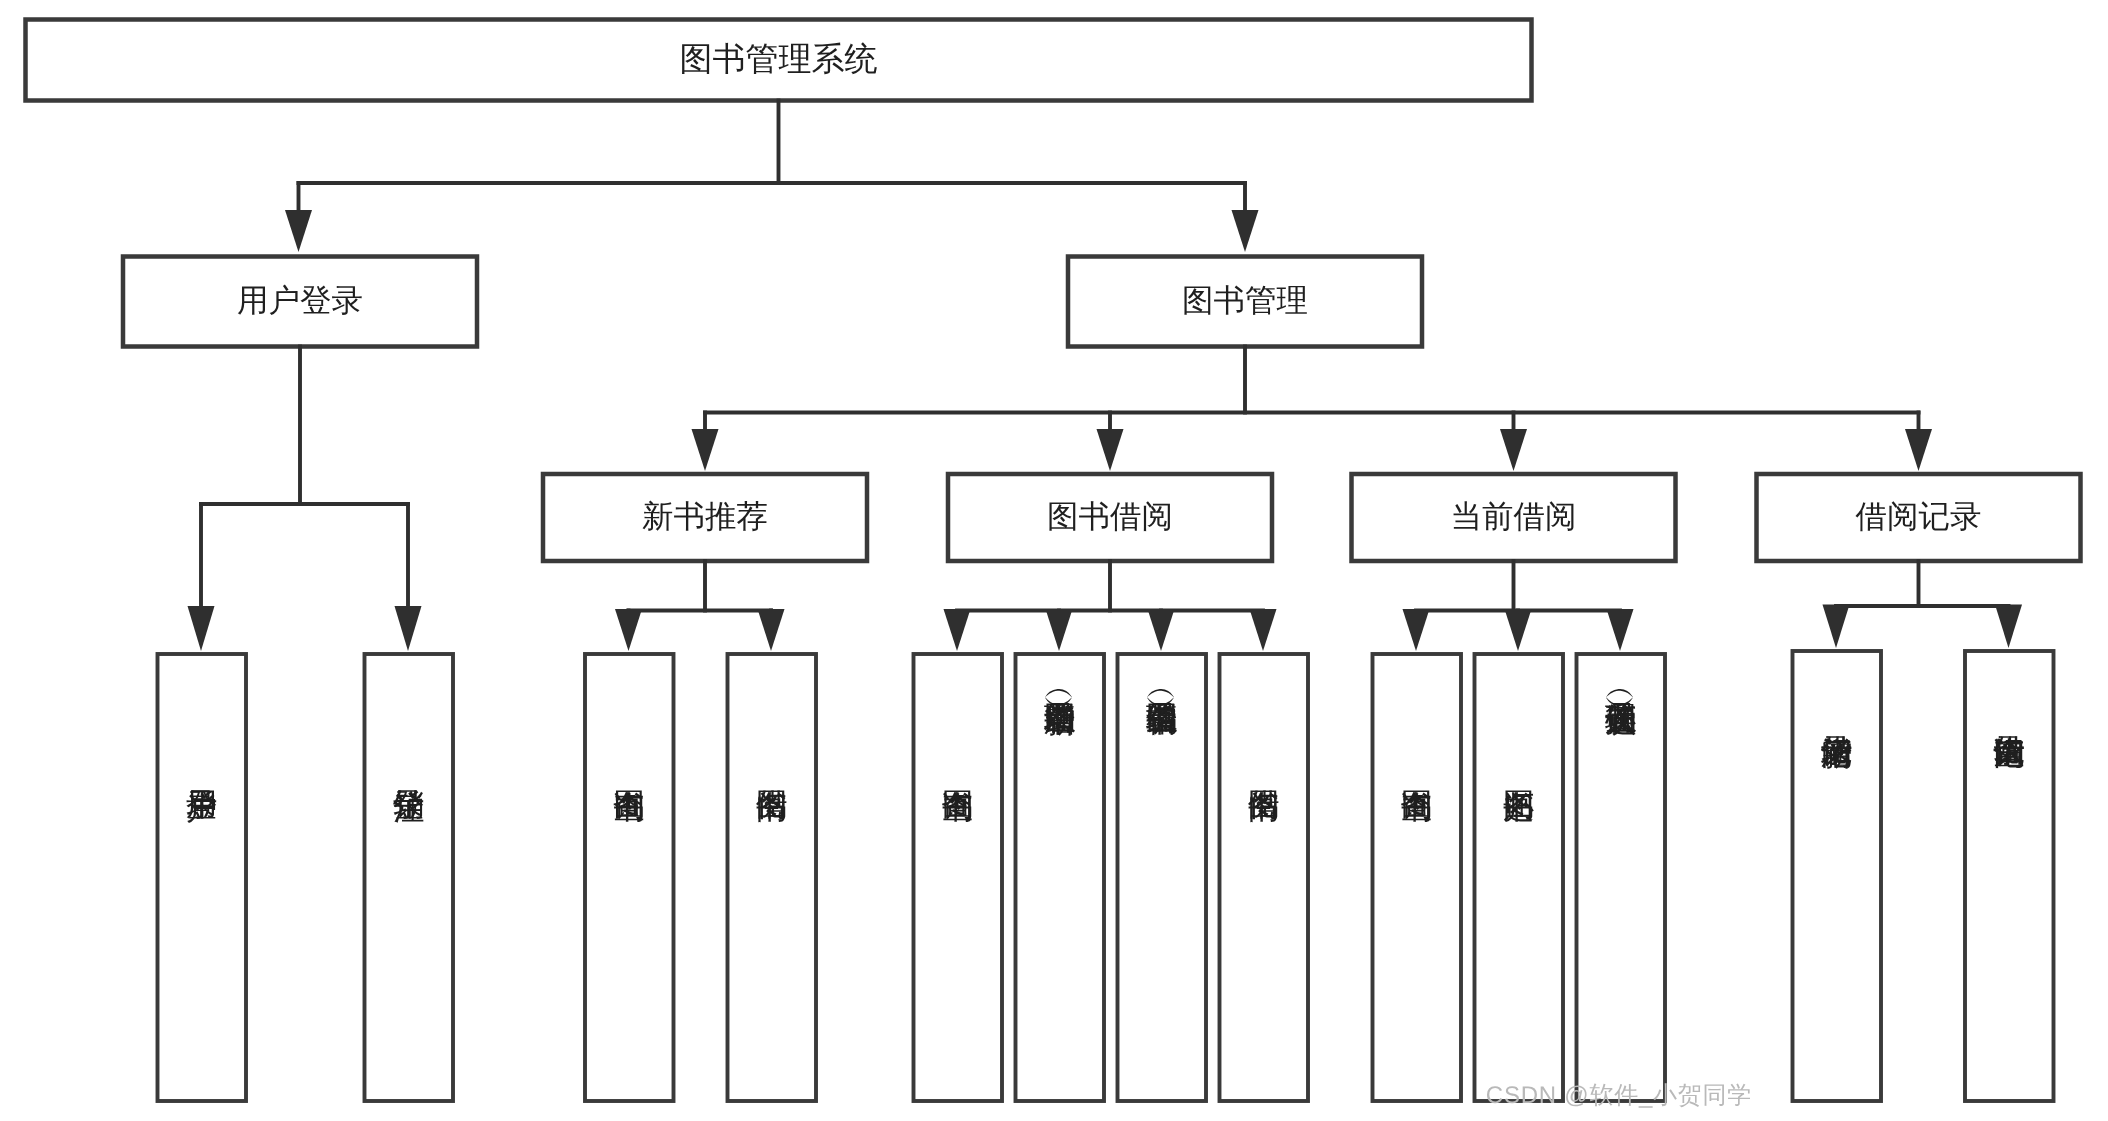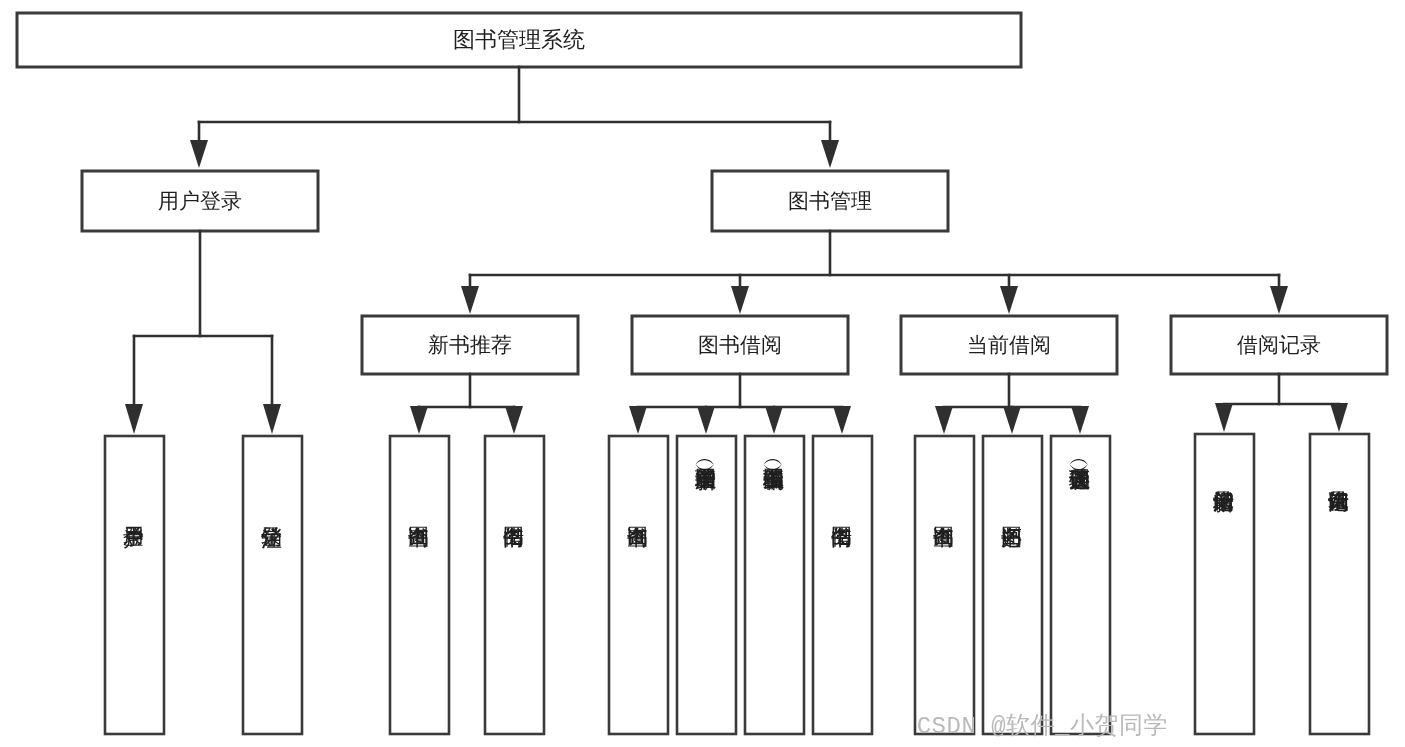--- a/index.html
+++ b/index.html
@@ -59,22 +59,22 @@
   .leaf-label {
     font-family: "Liberation Sans", "DejaVu Sans", sans-serif;
     font-size: 21px;
     fill: #1f1f1f;
     text-anchor: middle;
   }
   .watermark {
     position: absolute;
     right: 8px;
     bottom: 6px;
-    font-family: Liberation Mono, monospace;
-    font-size: 24px;
+    font-family: Liberation Sans, sans-serif;
+    font-size: 16px;
     color: #b9b9b9;
     letter-spacing: 0.5px;
     white-space: nowrap;
     user-select: none;
   }
 </style>
 </head>
 <body>
 
 <div id="diagram-root">

